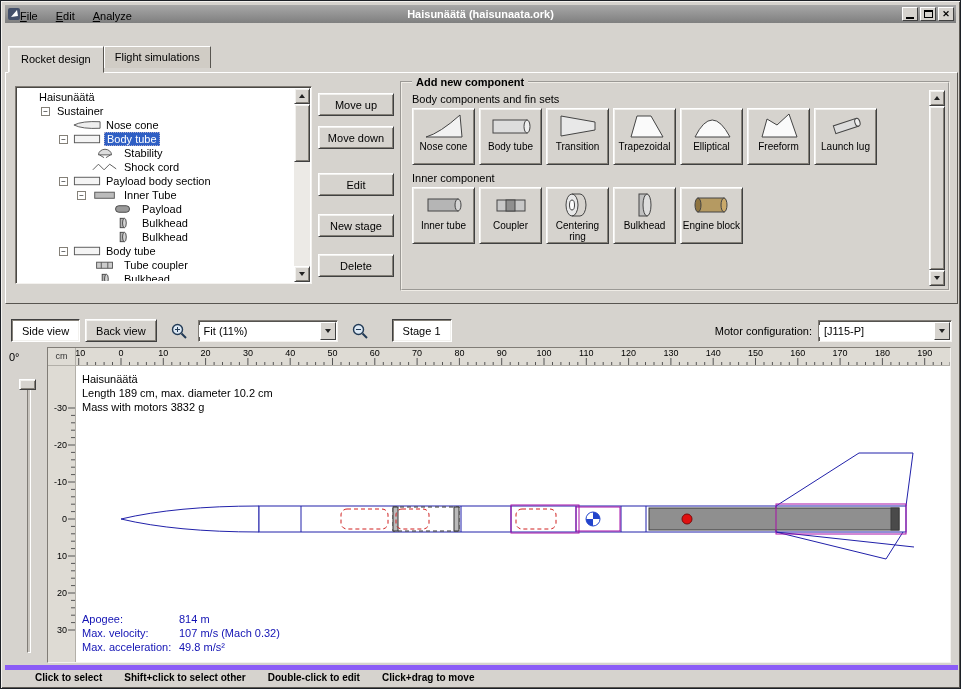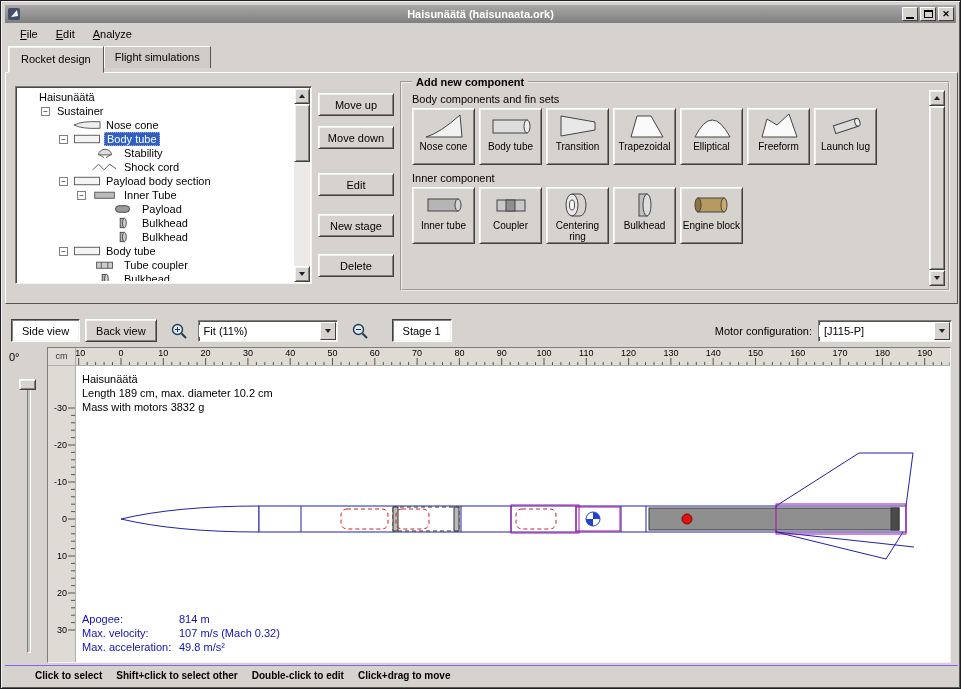--- a/index.html
+++ b/index.html
@@ -13,21 +13,21 @@
             display:flex;align-items:center;color:#fff;font-weight:bold;}
   .sys-icon{margin-left:3px;width:14px;height:14px;display:inline-flex;}
   .title-text{position:absolute;left:0;right:0;text-align:center;pointer-events:none;}
   .caption-btns{margin-left:auto;display:flex;gap:2px;margin-right:2px;z-index:2;}
   .cap-btn{width:16px;height:14px;background:#d6d3ce;border:1px solid;border-color:#fff #404040 #404040 #fff;
            display:flex;align-items:center;justify-content:center;color:#000;}
   .glyph-min{width:8px;height:2px;background:#000;margin-top:7px;}
   .glyph-max{width:9px;height:8px;border:1px solid #000;border-top:2px solid #000;}
   .glyph-close{font-size:9px;font-weight:bold;line-height:10px;}
   
-  .menubar{position:absolute;left:4px;top:22px;right:4px;height:21px;display:flex;align-items:center;padding-left:6px;}
+  .menubar{position:absolute;left:4px;top:4px;right:4px;height:21px;display:flex;align-items:center;padding-left:6px;}
   .menu-item{padding:3px 9px;}
   .menu-item::first-letter{text-decoration:underline;}
   
   .tab-bar{position:absolute;left:7px;top:45px;height:27px;display:flex;z-index:3;}
   .tab{background:#d0ccc5;border:1px solid;border-color:#fff #585550 #585550 #fff;border-bottom:none;
        padding:4px 10px;height:22px;}
   .tab.active{background:#d6d3ce;height:27px;padding:6px 12px;margin-bottom:-1px;border-bottom:1px solid #d6d3ce;
        box-shadow:inset 1px 1px 0 #f2f1ee;}
   
   .upper-panel{position:absolute;left:4px;top:71px;width:953px;height:232px;background:#d6d3ce;
@@ -97,21 +97,21 @@
   .vruler{position:absolute;left:0;top:18px;background:#dedbd4;border-right:1px solid #b2afa8;}
   .canvas{position:absolute;left:28px;top:18px;width:874px;height:296px;background:#fff;overflow:hidden;}
   .diagram-info{position:absolute;left:6px;top:6px;line-height:14px;}
   .stability-info{position:absolute;right:8px;top:6px;text-align:right;line-height:14px;}
   .st-row .mini-icon{display:inline-flex;margin-right:4px;vertical-align:-1px;}
   .st-row.mach{font-size:10px;color:#444;}
   .flight-summary{position:absolute;left:6px;top:246px;line-height:14px;color:#1212b4;}
   .flight-label{display:inline-block;width:97px;}
   
   .statusbar{position:absolute;left:4px;top:664px;width:953px;height:19px;display:flex;align-items:center;
-       gap:14px;padding-left:30px;font-size:10px;font-weight:bold;border-top:1px solid #8b5cf6;}
+       gap:22px;padding-left:30px;font-size:10px;font-weight:bold;border-top:5px solid #8b5cf6;}
 </style>
 </head>
 <body>
 
 <div class="window">
 
   <div class="titlebar">
     <span class="sys-icon">
       <svg width="14" height="14" viewBox="0 0 14 14">
           <rect x="0" y="1" width="12" height="12" rx="2" fill="#44506a"></rect>

